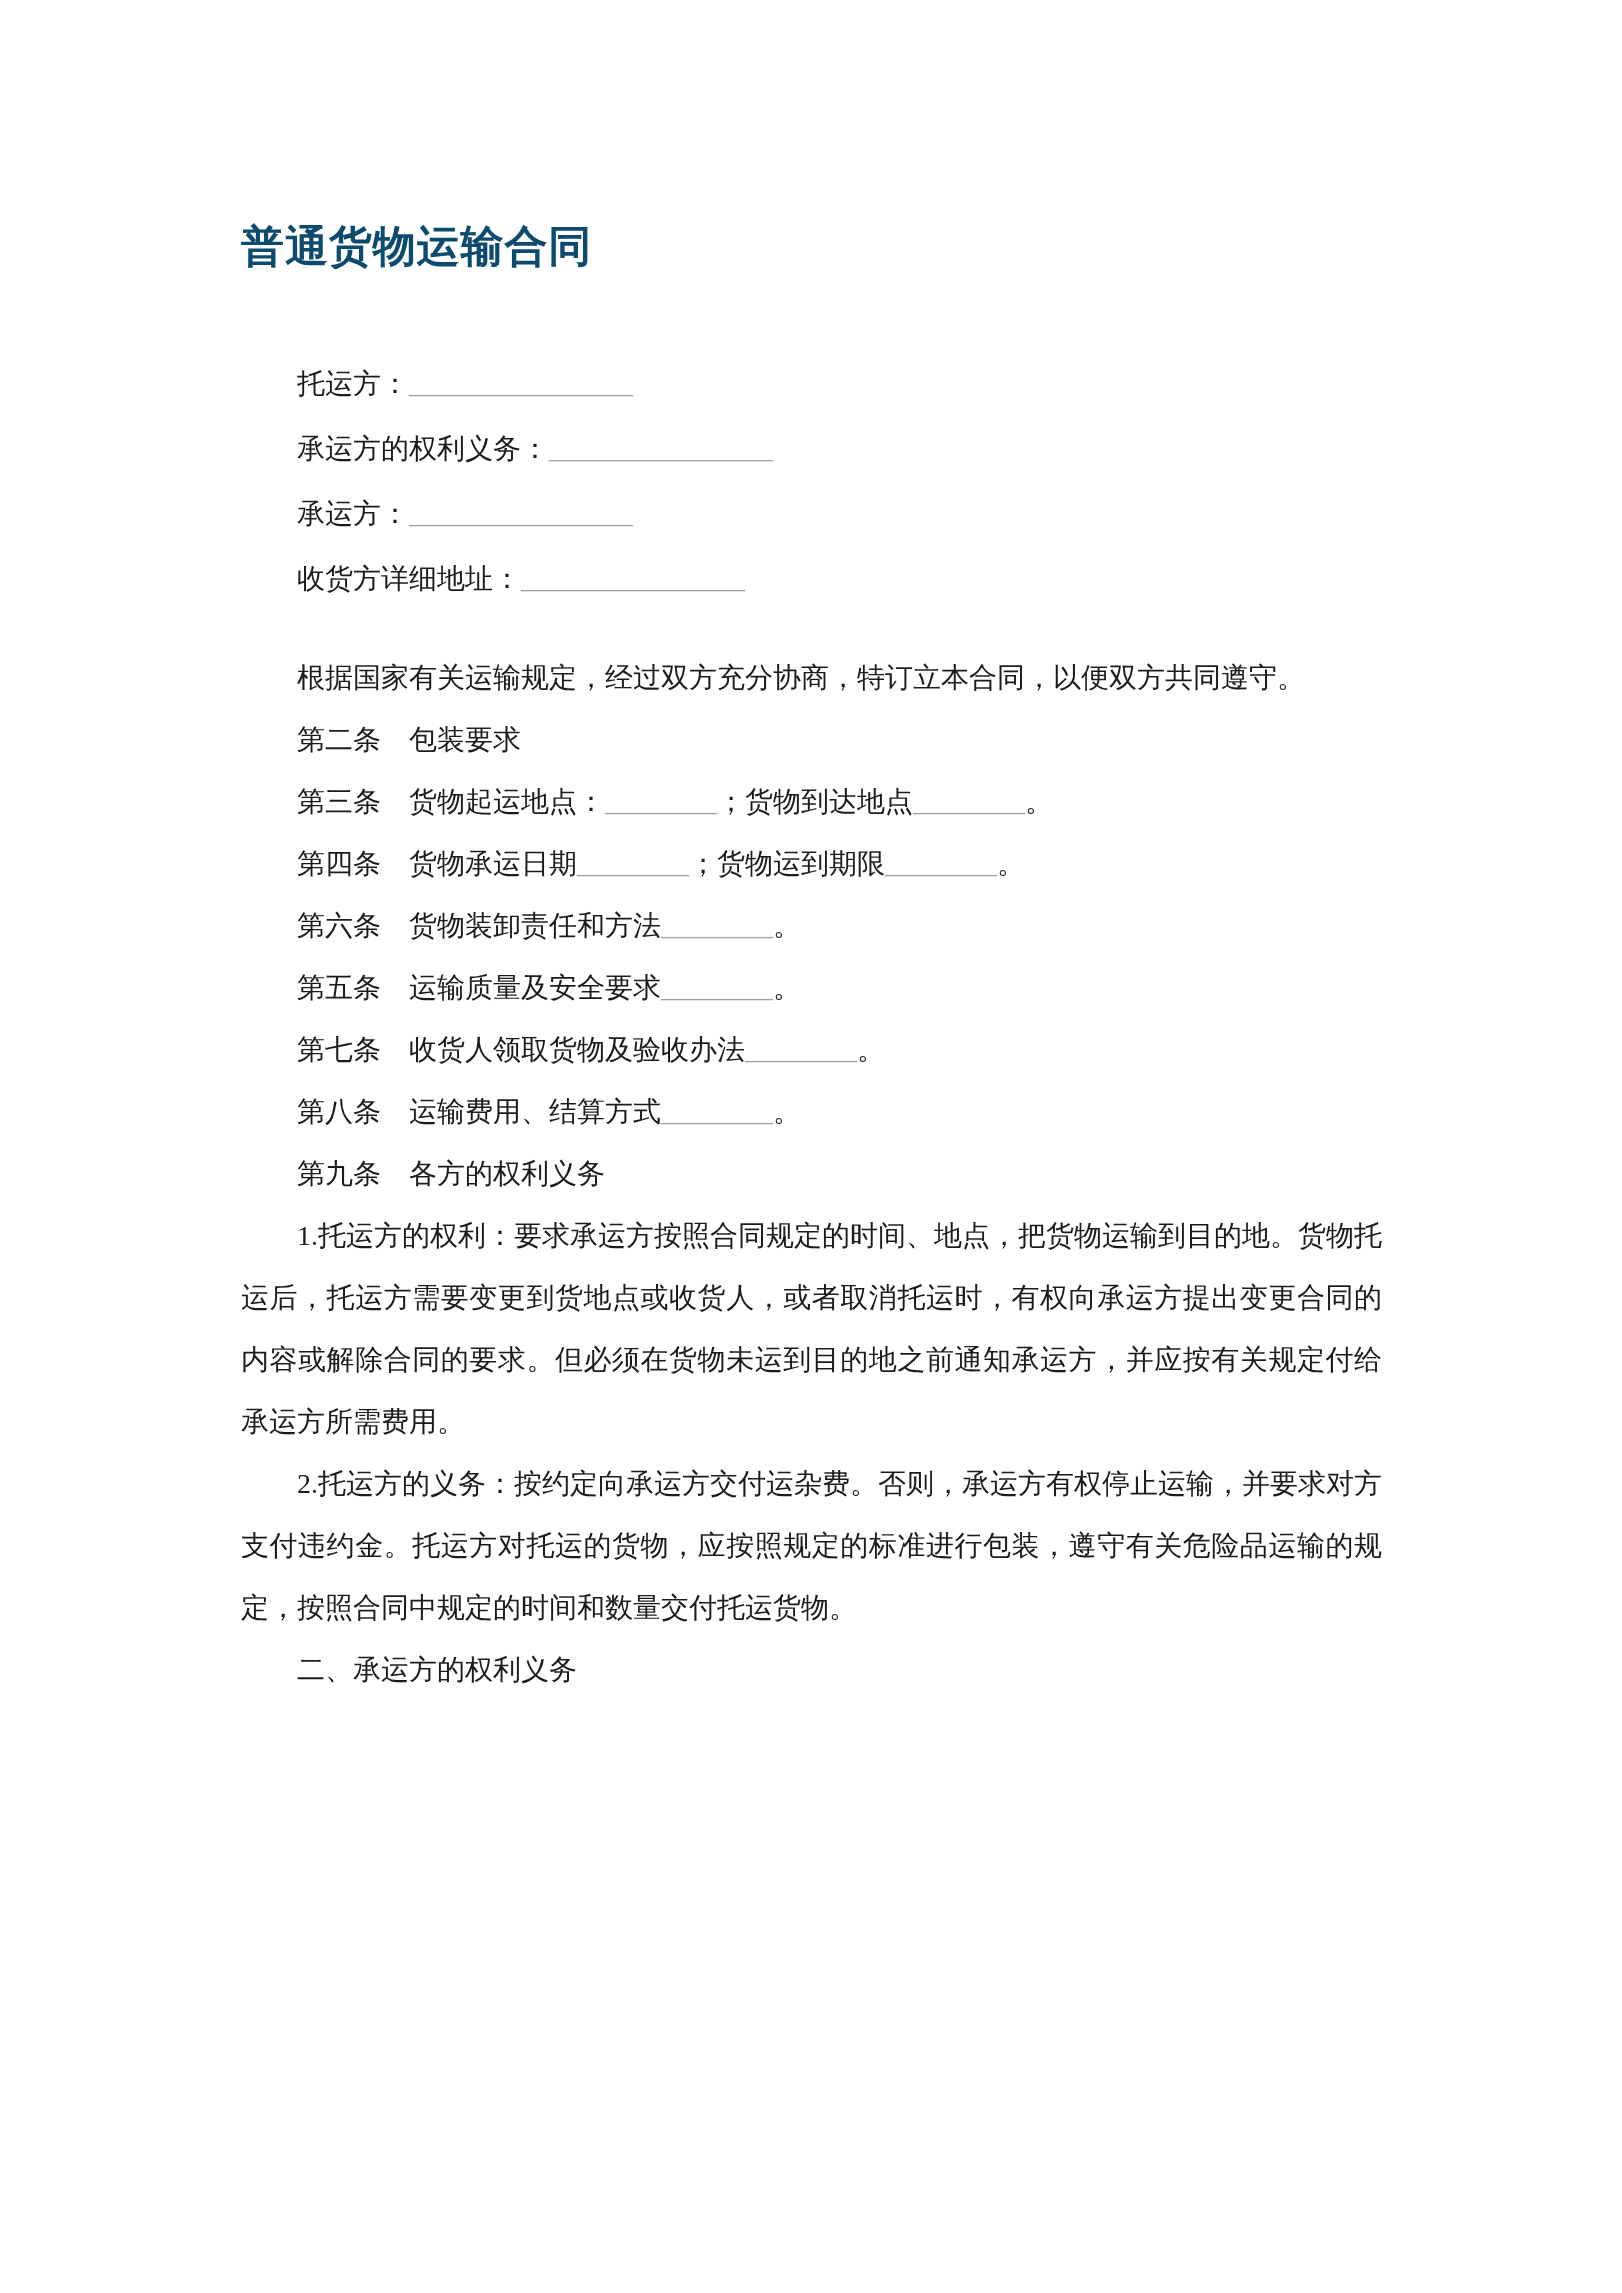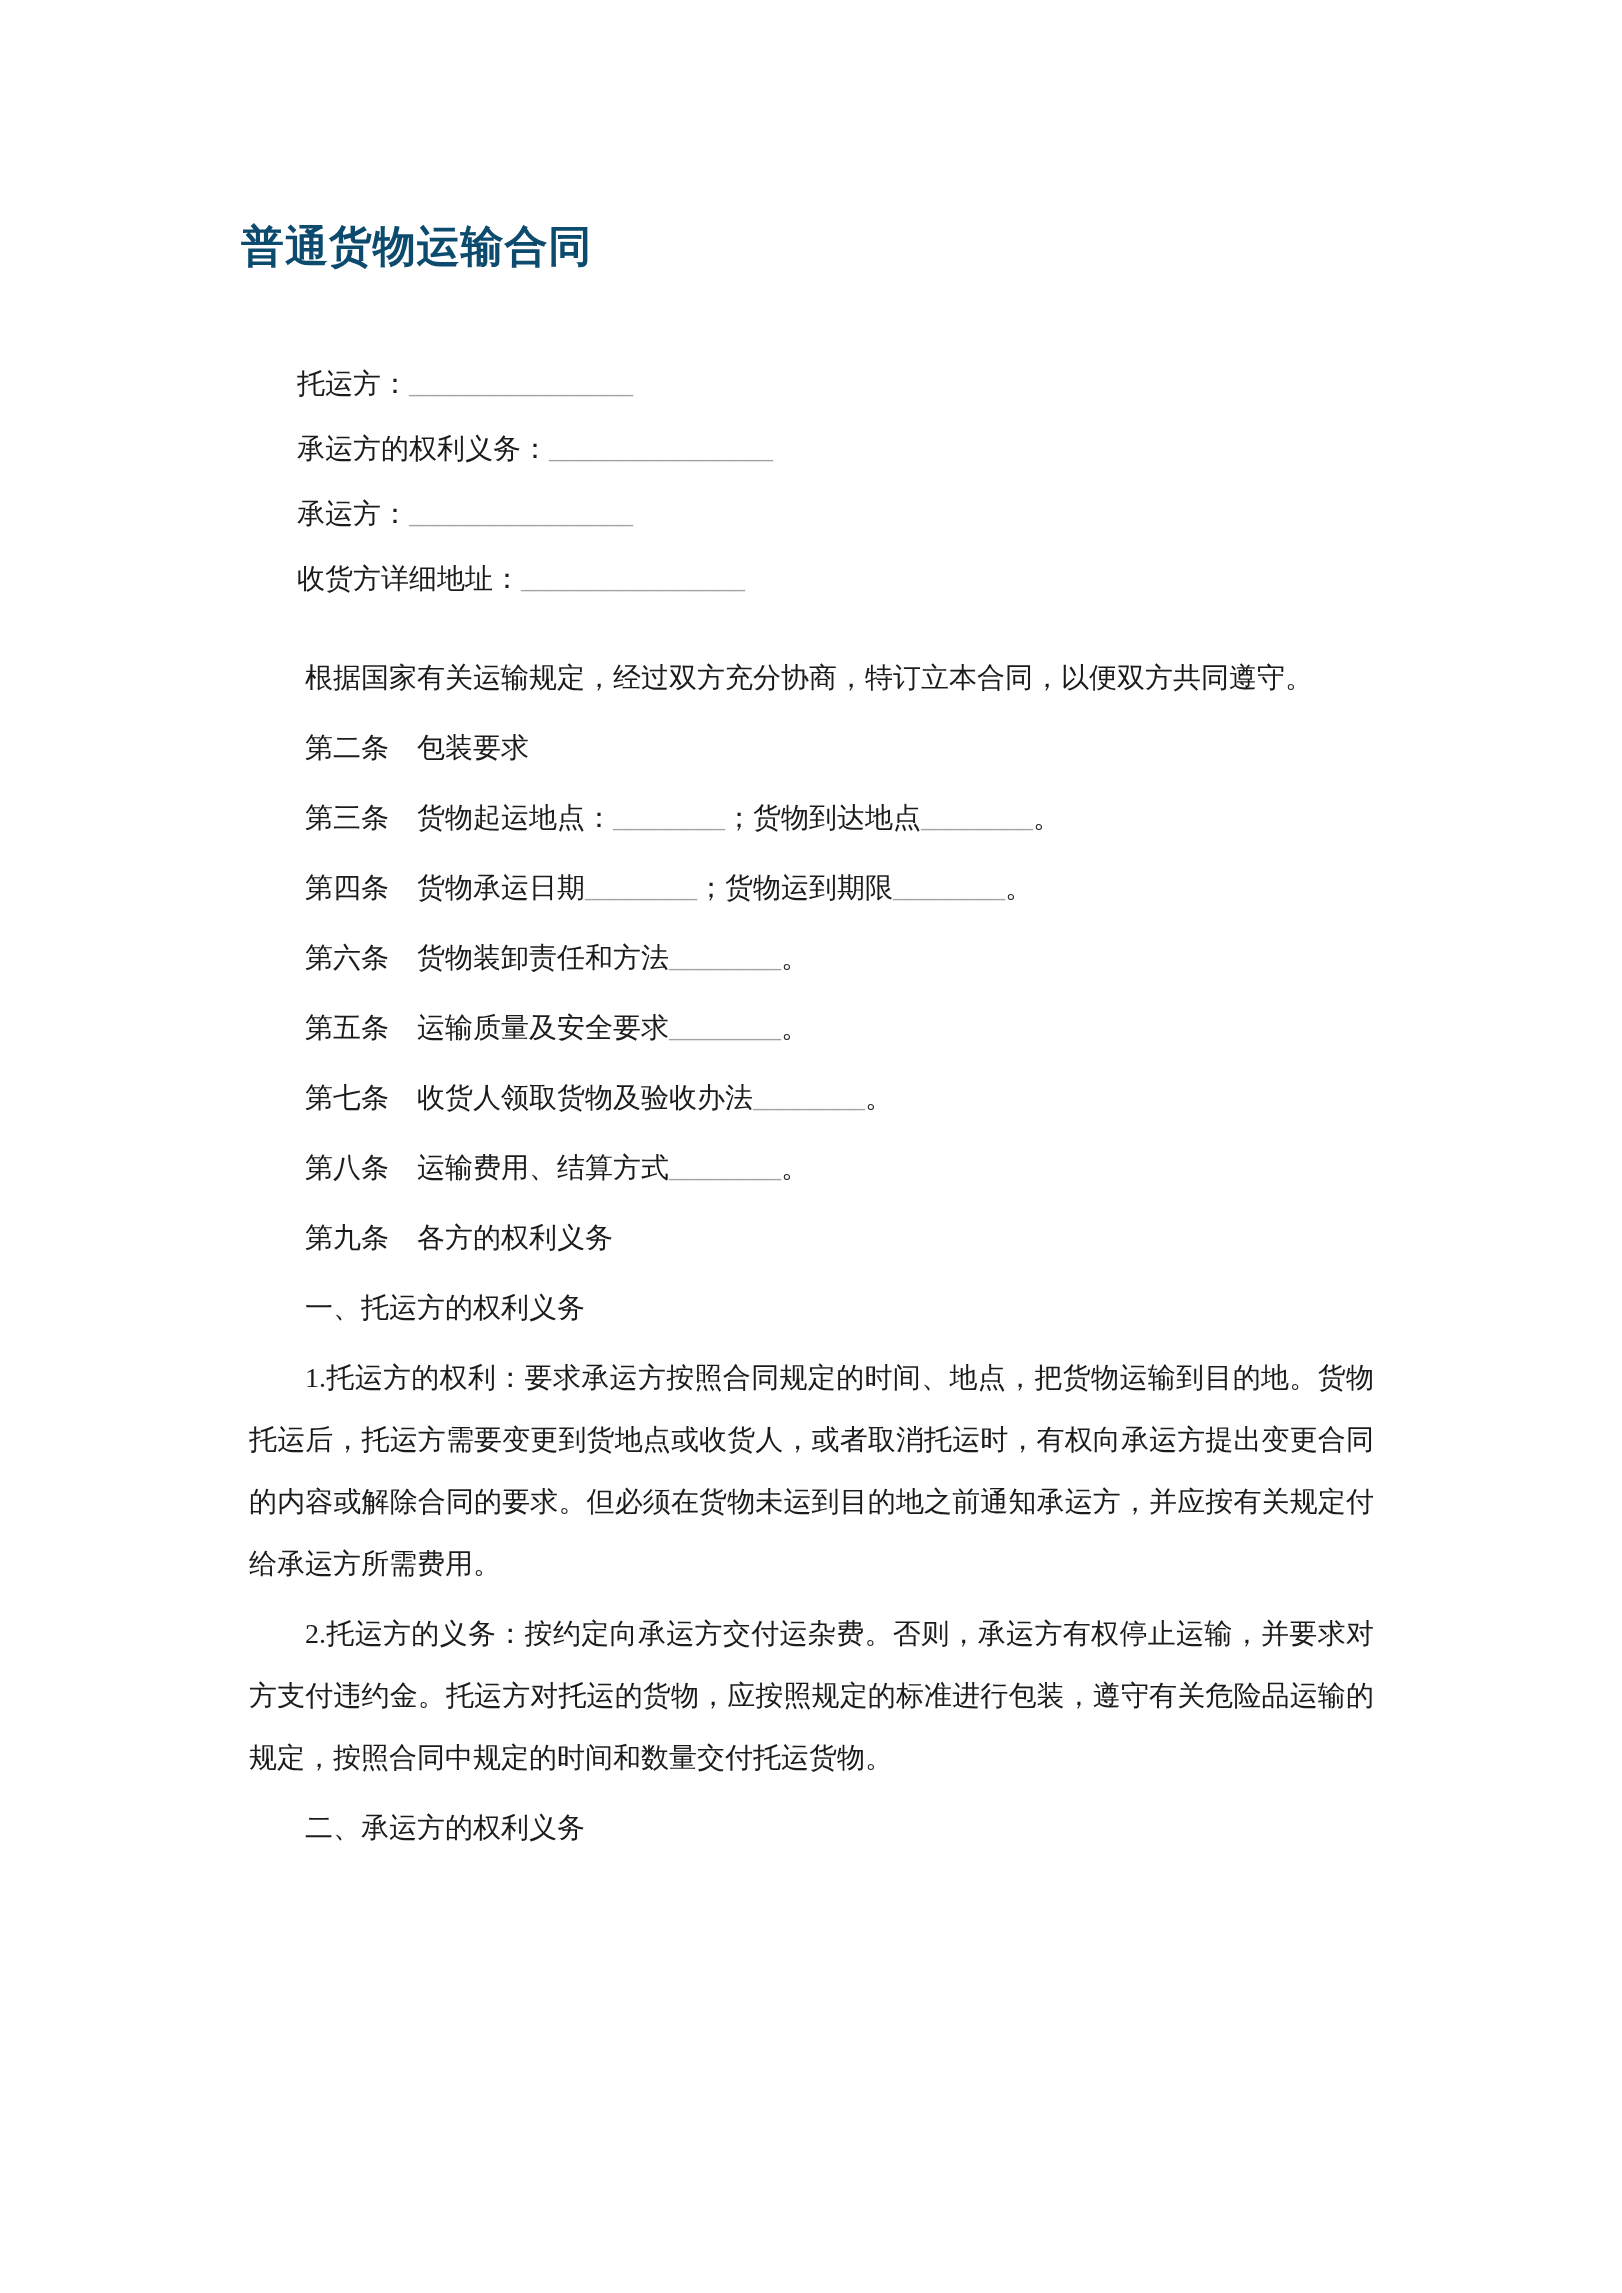--- a/index.html
+++ b/index.html
@@ -34,21 +34,21 @@
       margin: 0;
     }
     .form-line {
       margin: 0;
       line-height: 65px;
       font-size: 28px;
       text-indent: 2em;
       white-space: nowrap;
     }
     .para {
-      margin: 8px;
+      margin: 0;
       font-size: 28px;
       line-height: 62px;
       text-indent: 2em;
       text-align: justify;
     }
     .space-above {
       margin-top: 36px;
     }
     .blank {
       color: #a3a3a3;
@@ -72,19 +72,18 @@
   <p class="para space-above">根据国家有关运输规定，经过双方充分协商，特订立本合同，以便双方共同遵守。</p>
 
   <p class="para">第二条　包装要求</p>
   <p class="para">第三条　货物起运地点：<span class="blank">________</span>；货物到达地点<span class="blank">________</span>。</p>
   <p class="para">第四条　货物承运日期<span class="blank">________</span>；货物运到期限<span class="blank">________</span>。</p>
   <p class="para">第六条　货物装卸责任和方法<span class="blank">________</span>。</p>
   <p class="para">第五条　运输质量及安全要求<span class="blank">________</span>。</p>
   <p class="para">第七条　收货人领取货物及验收办法<span class="blank">________</span>。</p>
   <p class="para">第八条　运输费用、结算方式<span class="blank">________</span>。</p>
   <p class="para">第九条　各方的权利义务</p>
-  <p class="para">一、托运方的权利义务</p>
   <p class="para">1.托运方的权利：要求承运方按照合同规定的时间、地点，把货物运输到目的地。货物托运后，托运方需要变更到货地点或收货人，或者取消托运时，有权向承运方提出变更合同的内容或解除合同的要求。但必须在货物未运到目的地之前通知承运方，并应按有关规定付给承运方所需费用。</p>
   <p class="para">2.托运方的义务：按约定向承运方交付运杂费。否则，承运方有权停止运输，并要求对方支付违约金。托运方对托运的货物，应按照规定的标准进行包装，遵守有关危险品运输的规定，按照合同中规定的时间和数量交付托运货物。</p>
   <p class="para">二、承运方的权利义务</p>
 
 </div>
 
 
 </body></html>

